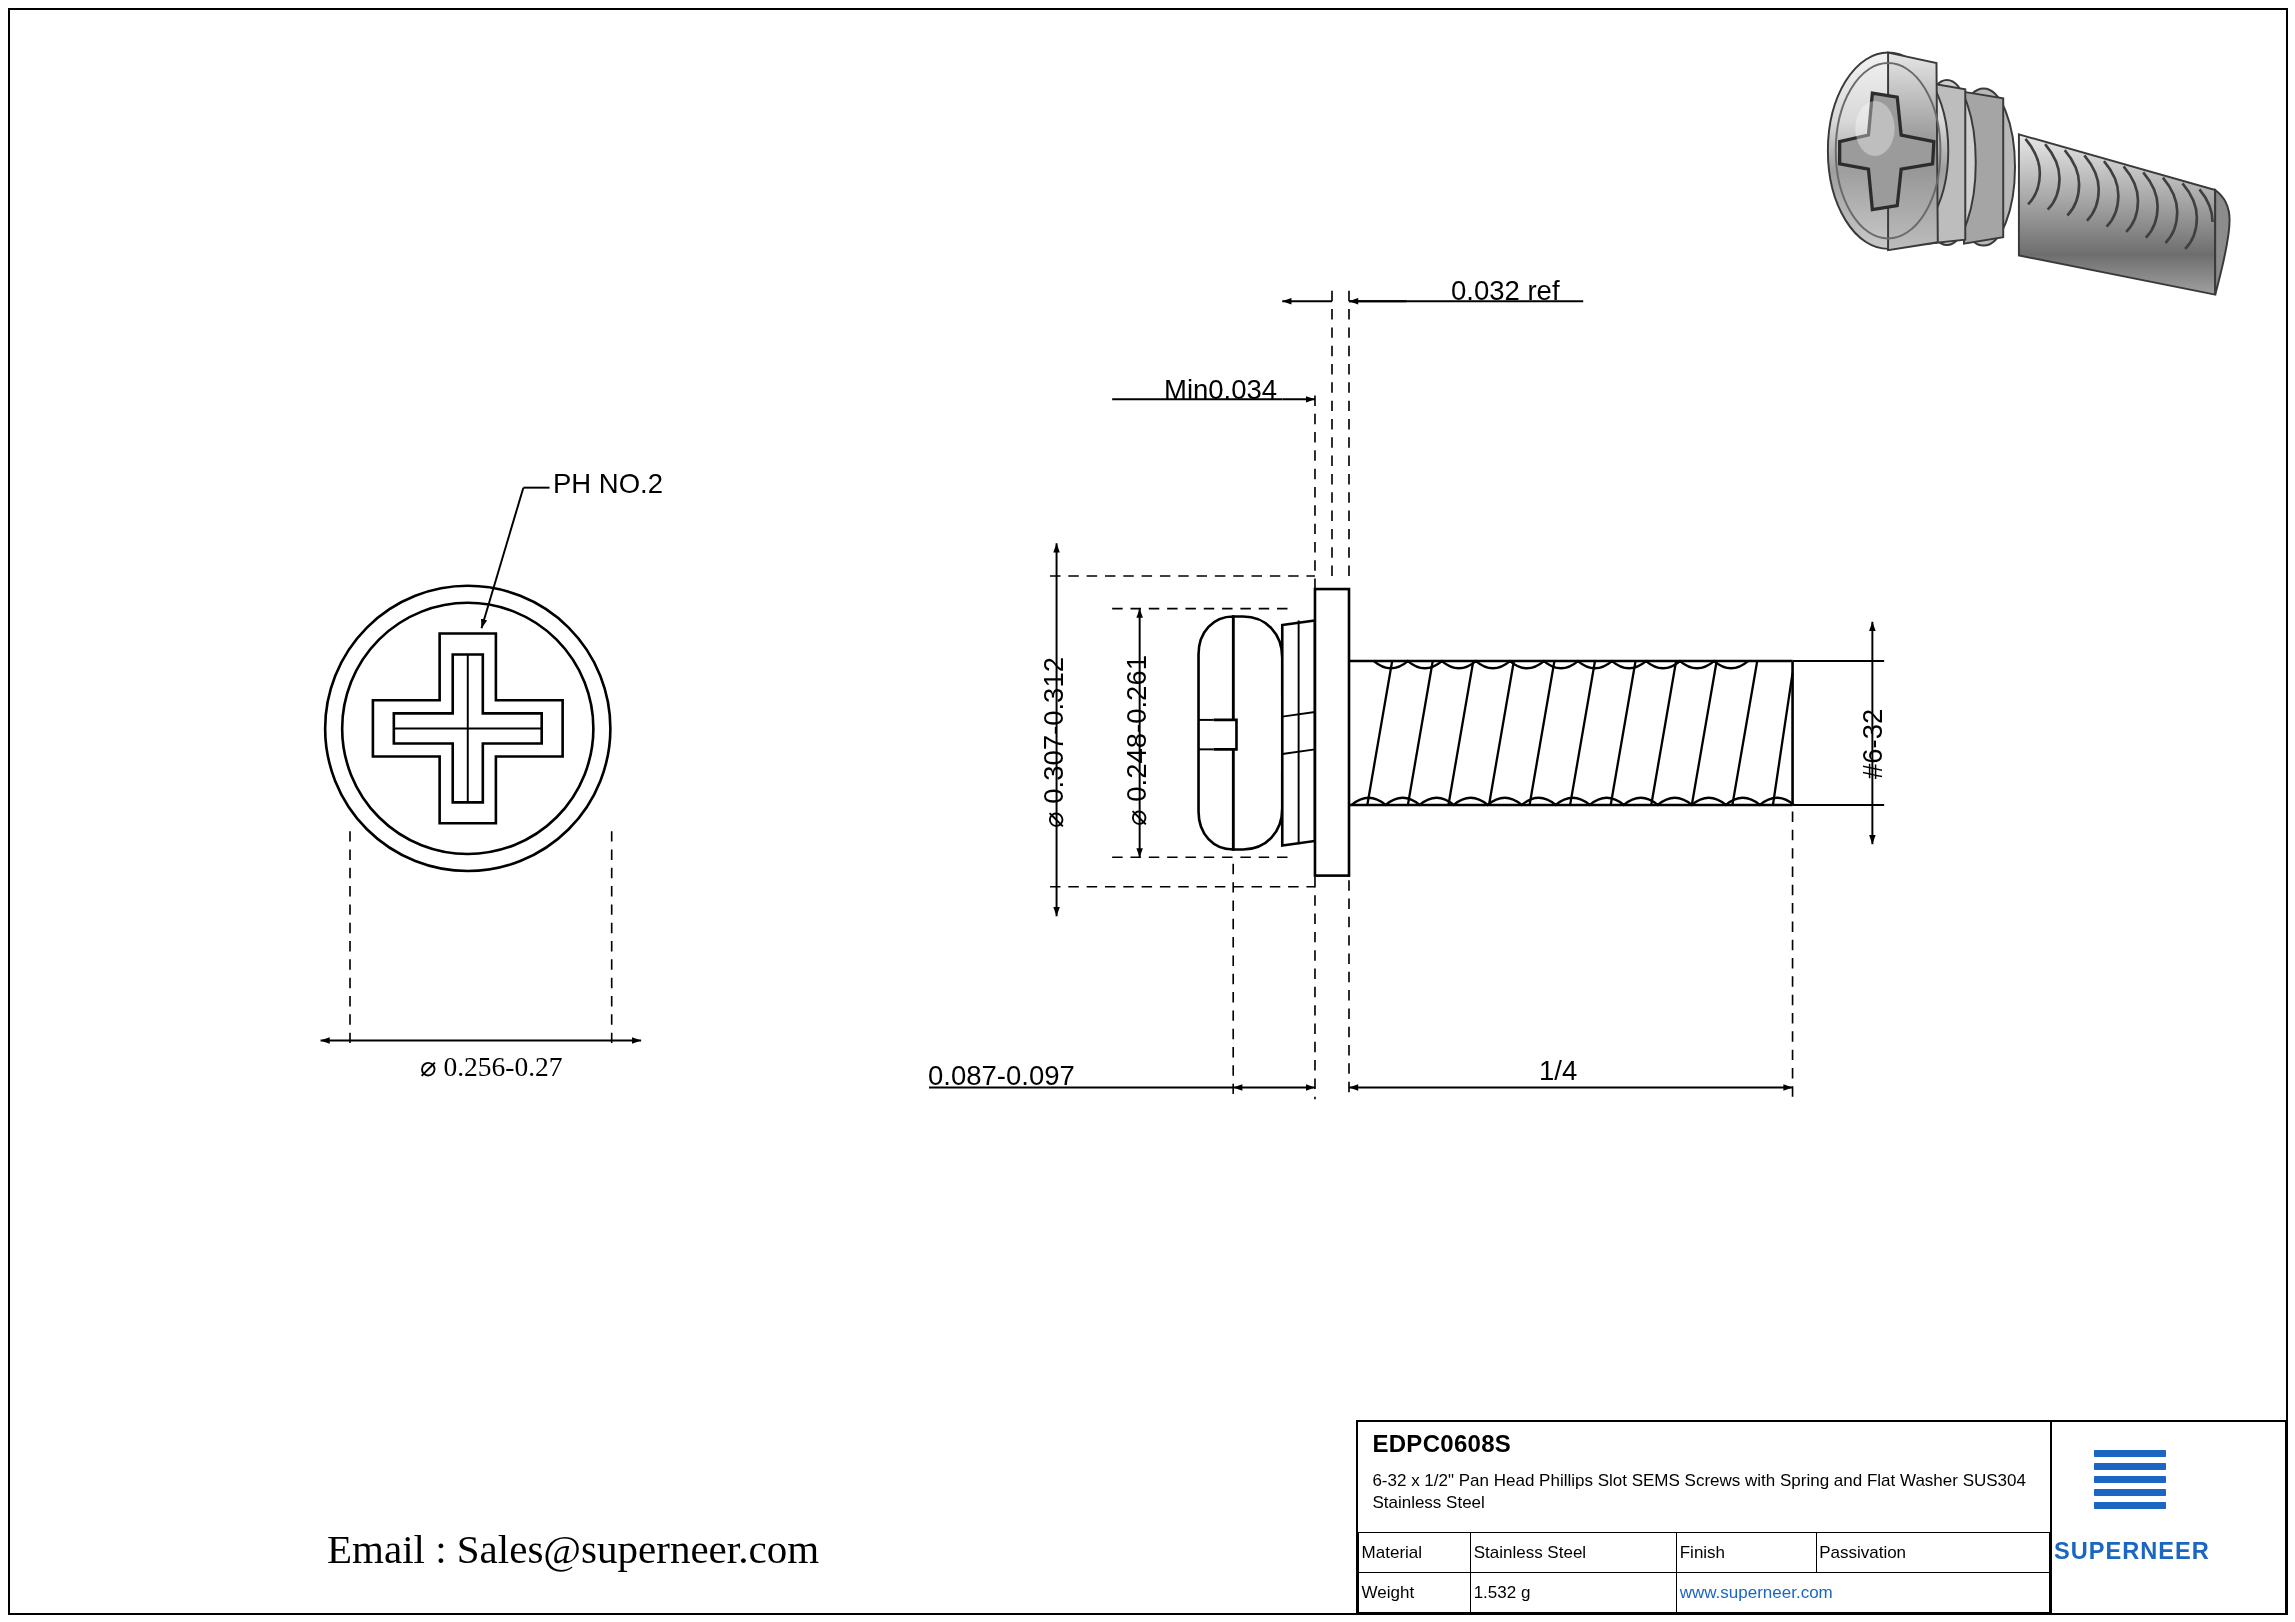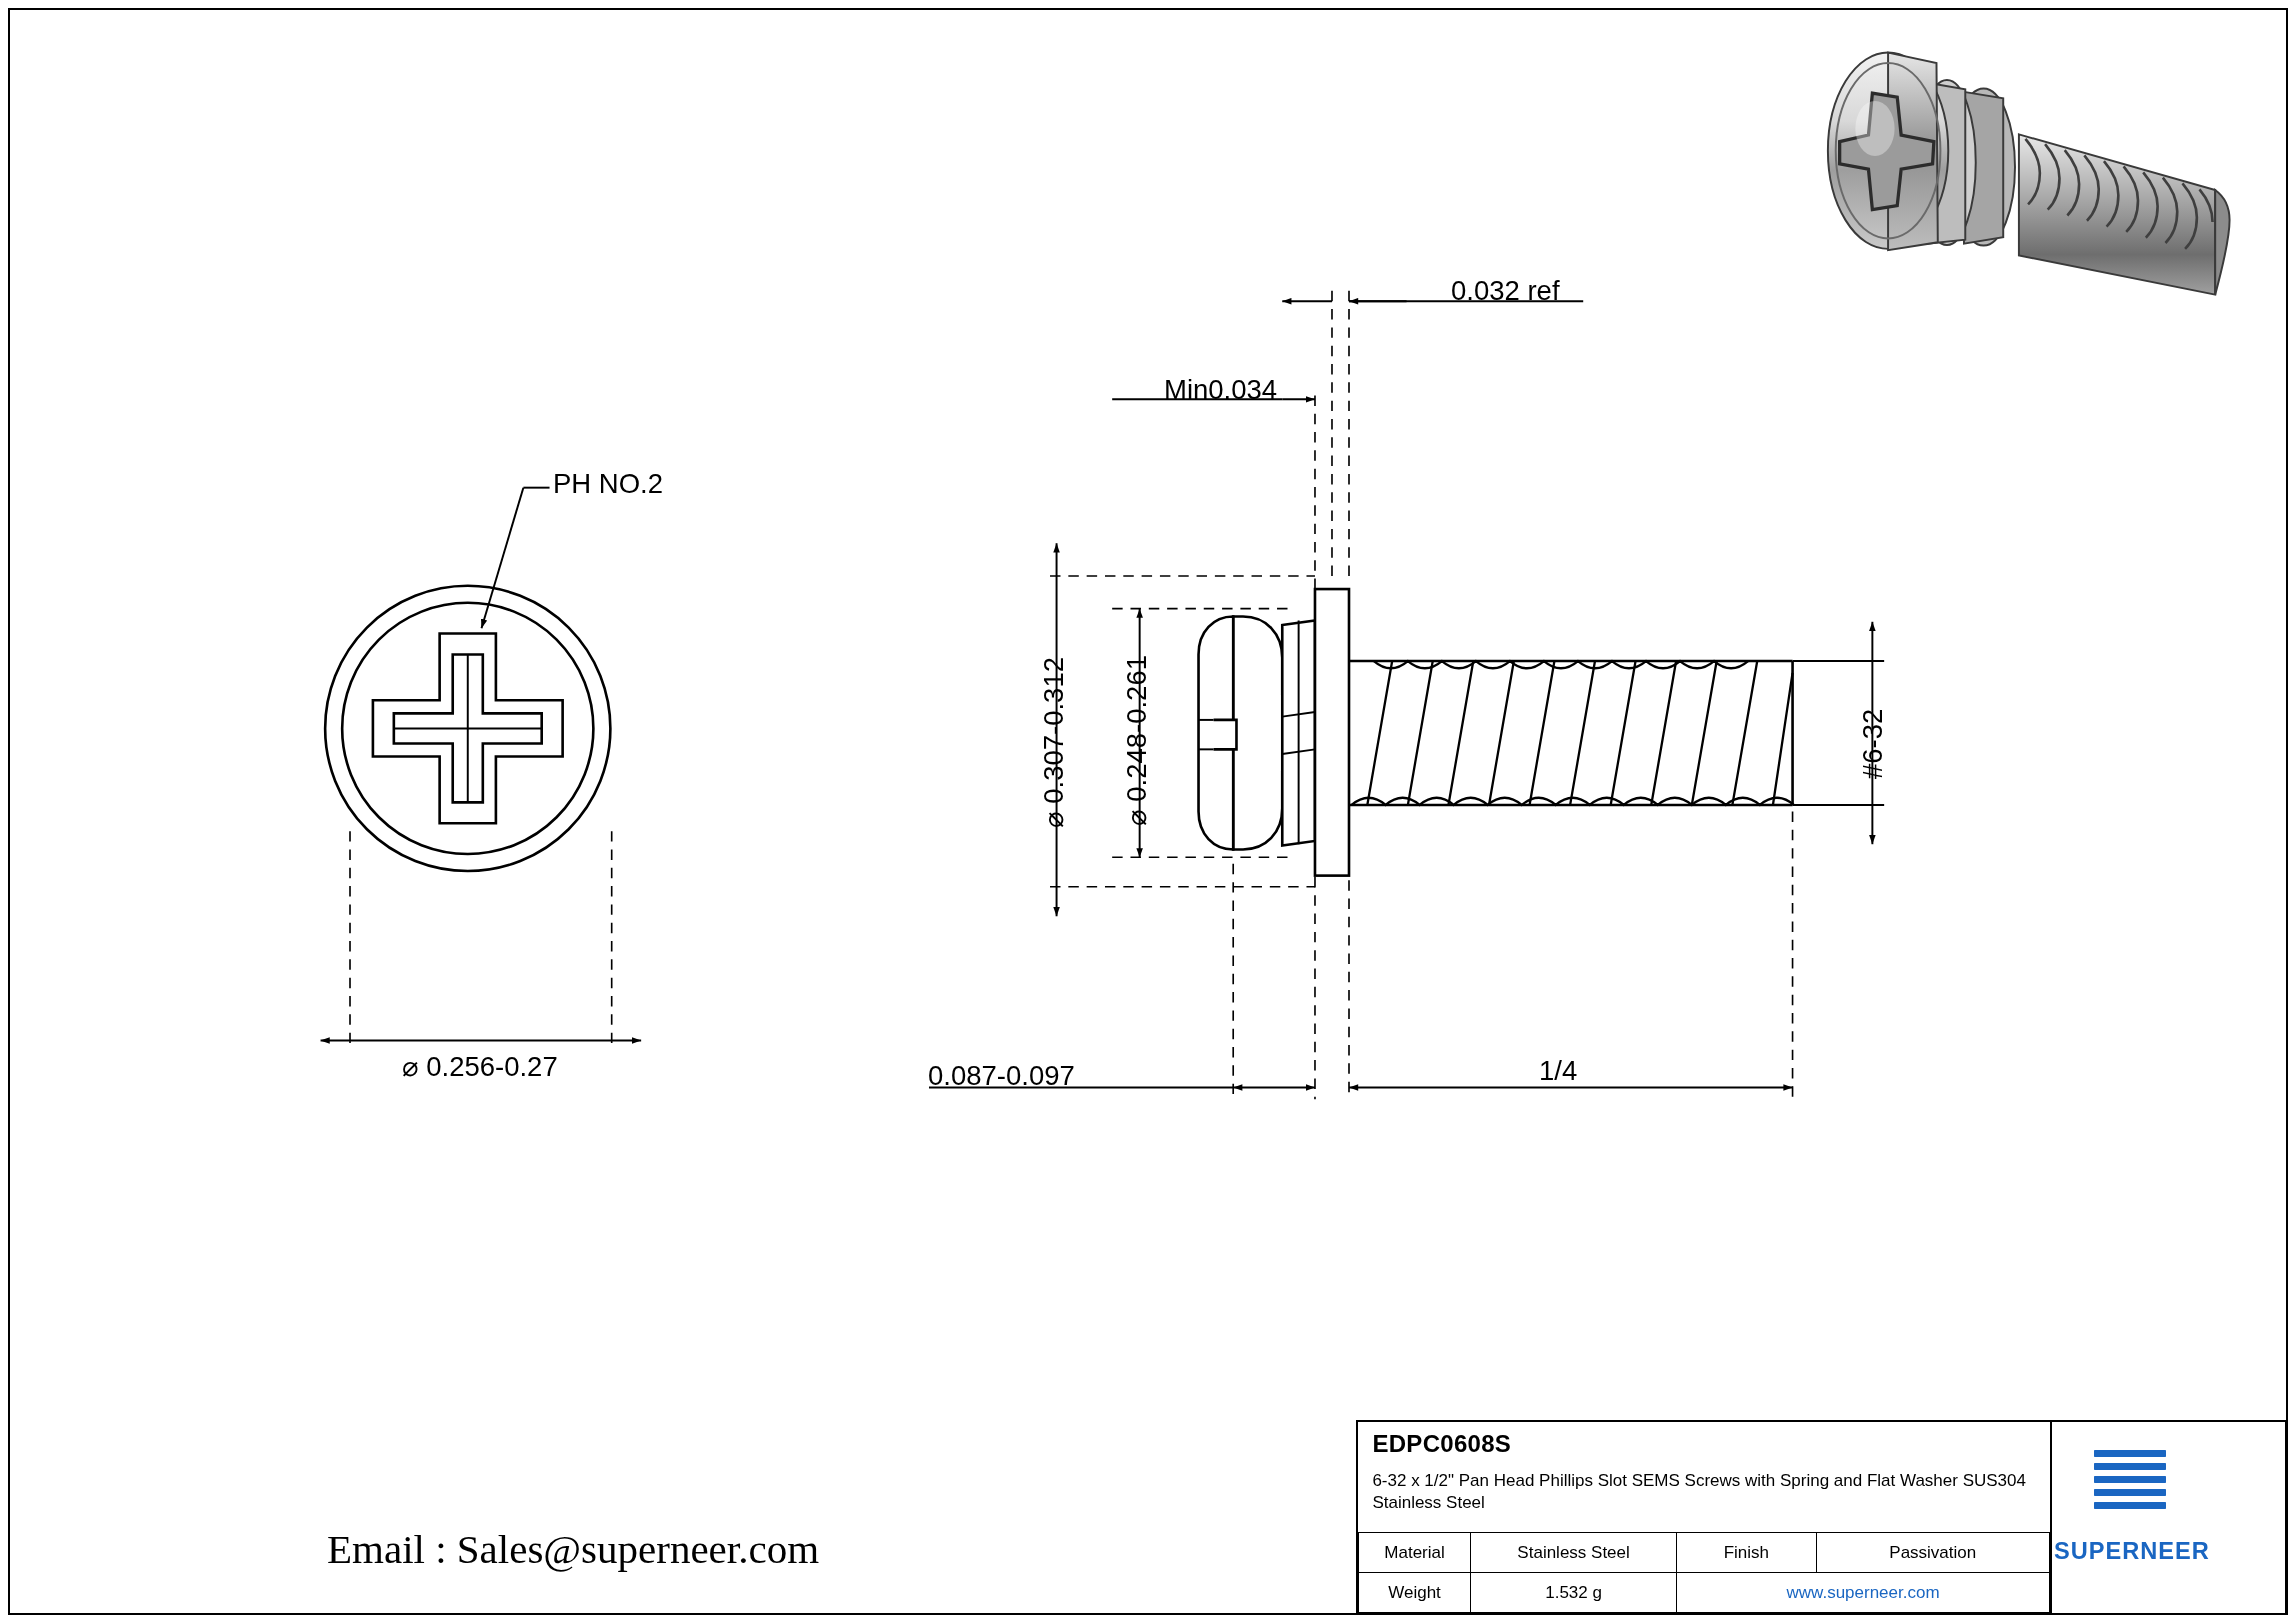--- a/index.html
+++ b/index.html
@@ -98,21 +98,20 @@
     position: absolute;
     left: 0;
     top: 110px;
     width: 692px;
     height: 81px;
     border-collapse: collapse;
     font-size: 17px;
   }
   .tb-table td {
     border: 1.3px solid #000000;
-    text-align: center;
     height: 39px;
     padding: 0 2.6px;
   }
   .tb-table td.lbl { width: 88px; }
   .tb-table td.val1 { width: 167px; }
   .tb-table td.lbl2 { width: 111px; }
   .tb-table td.val2 { width: 190px; }
   .tb-link { color: #1a66c2; }
   #tb-right {
     position: absolute;
@@ -284,21 +283,21 @@
       <ellipse cx="2886" cy="230" rx="80" ry="134" fill="none" stroke="#6a6a6a" stroke-width="3"></ellipse>
 
       <g stroke="#2c2c2c" stroke-width="5" fill="#9b9b9b">
         <path d="M2862,142 L2900,148 L2906,206 L2956,216 L2954,250 L2906,258 L2900,314 L2862,320 L2856,258 L2812,250 L2812,216 L2856,206 Z"></path>
       </g>
       <ellipse cx="2866" cy="196" rx="30" ry="42" fill="#ffffff" opacity="0.35"></ellipse>
     </g>
   </svg>
 
   <div class="dimtext" style="left:553px; top:468px; font-size:27.5px;">PH NO.2</div>
-  <div class="dimtext" style="left:402px; top:1050px; font-size:27.5px;">⌀ 0.256-0.27</div>
+  <div class="dimtext" style="left:420px; top:1050px; font-size:27.5px;font-family:Liberation Serif, serif;">⌀ 0.256-0.27</div>
 
   <div class="dimtext" style="left:1451px; top:275px; font-size:27.5px;">0.032 ref</div>
   <div class="dimtext" style="left:1164px; top:374px; font-size:27.5px;">Min0.034</div>
 
   <div class="dimtext vert" style="left:1037px; top:828px; font-size:27.5px;">⌀ 0.307-0.312</div>
   <div class="dimtext vert" style="left:1120px; top:826px; font-size:27.5px;">⌀ 0.248-0.261</div>
 
   <div class="dimtext vert" style="left:1857px; top:779px; font-size:27.5px;">#6-32</div>
 
   <div class="dimtext" style="left:928px; top:1060px; font-size:27.5px;">0.087-0.097</div>

